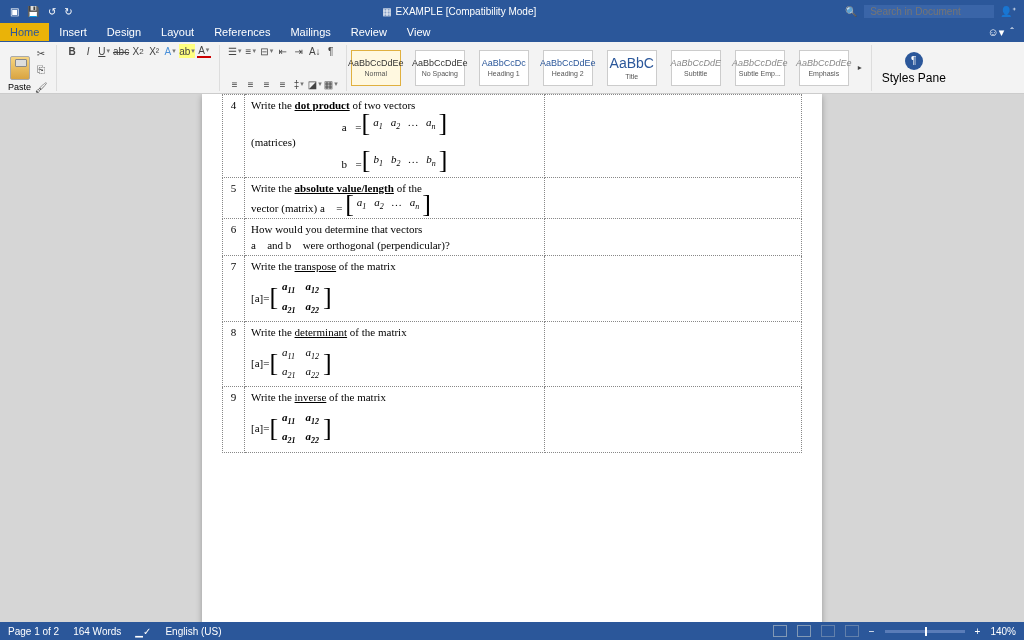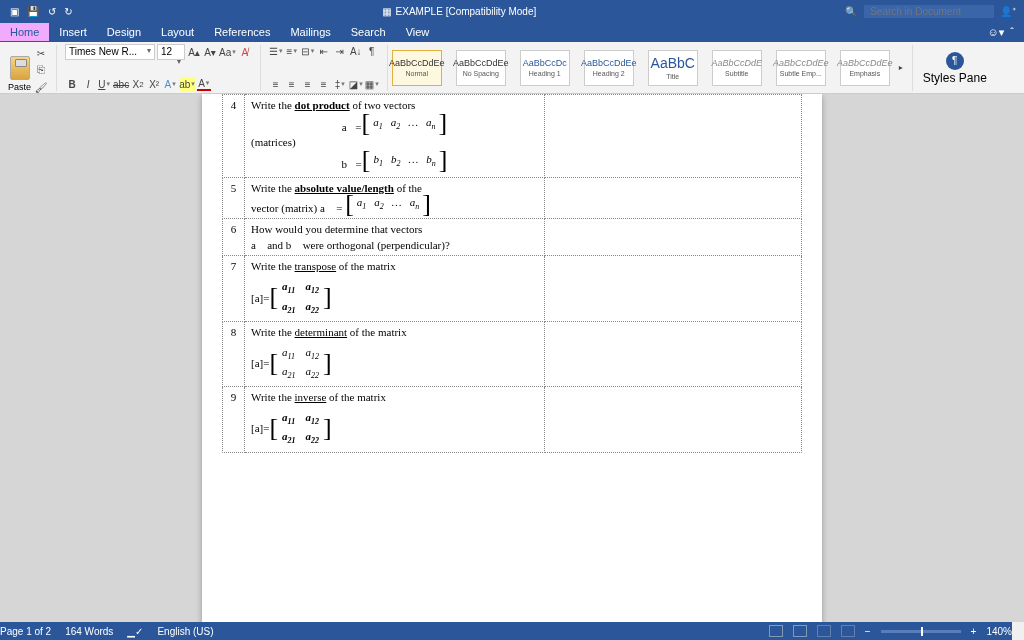--- a/index.html
+++ b/index.html
@@ -8,21 +8,21 @@
   
   .titlebar { background: #2b579a; color: #fff; height: 22px; display: flex; align-items: center; font-size: 10px; }
   .titlebar-left { display: flex; gap: 8px; padding-left: 10px; }
   .titlebar-center { flex: 1; text-align: center; display:flex; align-items:center; justify-content:center; gap:4px;}
   .titlebar-right { display: flex; align-items: center; gap: 6px; padding-right: 8px; }
   .search-box { background: #3a65a8; border: none; color: #ccc; font-size: 10px; padding: 1px 6px; width: 130px; }
   
   
   .tabs { background: #2b579a; color: #fff; height: 20px; display: flex; align-items: center; font-size: 11px; }
   .tab { padding: 3px 10px; cursor: pointer; }
-  .tab.active { background: #f0abfc; color: #2b579a; }
+  .tab.active { background: #eab308; color: #2b579a; }
   .tabs-right { margin-left: auto; padding-right: 10px; display:flex; gap:6px; align-items:center;}
   
   
   .ribbon { background: #f3f3f3; height: 52px; display: flex; align-items: center; border-bottom: 1px solid #ccc; font-size: 10px; padding: 2px 4px; gap:4px; }
   .rgroup { display: flex; flex-direction: column; align-items: center; padding: 0 4px; height: 100%; justify-content: space-between; }
   .rgroup-row { display:flex; align-items:center; gap:2px; }
   .ribbon-sep { width:1px; background:#ddd; height:46px; }
   .paste-icon { width:20px; height:24px; background:linear-gradient(#f7d580,#d9a441); border:1px solid #aaa; border-radius:2px; position:relative;}
   .paste-icon:after{content:"";position:absolute;top:2px;left:4px;width:10px;height:6px;background:#ddd;border:1px solid #888;border-radius:1px;}
   .font-select{border:1px solid #ccc;background:#fff;padding:1px 14px 1px 3px;font-size:10px;height:16px;position:relative;}
@@ -49,21 +49,21 @@
   .qcell{width:300px;}
   .acell{}
   .mrow{display:inline-flex;align-items:center;}
   .bracket{font-size:26px;font-family:serif;line-height:0.8;}
   .cells{display:inline-grid;grid-template-columns:repeat(4,auto);gap:2px 8px;font-style:italic;font-size:11px;padding:0 3px;}
   .cells2x2{display:inline-grid;grid-template-columns:repeat(2,auto);gap:4px 10px;font-style:italic;font-size:11px;padding:2px 4px;}
   sub{font-size:8px;}
   u{text-decoration:underline;}
   
   
-  .statusbar{position:absolute;bottom:0;left:0;right:12px;height:18px;background:#2b579a;color:#fff;font-size:10px;display:flex;align-items:center;padding:0 0;gap:14px;}
+  .statusbar{position:absolute;bottom:0;left:0;right:0;height:18px;background:#2b579a;color:#fff;font-size:10px;display:flex;align-items:center;padding:0 8px;gap:14px;}
   .statusbar .right{margin-left:auto;display:flex;align-items:center;gap:10px;}
   .zoom-slider{width:80px;height:3px;background:#5a7cb8;position:relative;}
   .zoom-slider:before{content:"";position:absolute;left:50%;top:-3px;width:2px;height:9px;background:#fff;}
   .vicon{width:14px;height:12px;border:1px solid #9ab;opacity:.8;}
 </style>
 </head>
 <body>
 
 <div class="titlebar">
   <div class="titlebar-left">
@@ -84,21 +84,21 @@
 </div>
 
 <div class="tabs">
   <div id="tabs-holder" style="display: flex;">
       <div class="tab active">Home</div>
       <div class="tab">Insert</div>
       <div class="tab">Design</div>
       <div class="tab">Layout</div>
       <div class="tab">References</div>
       <div class="tab">Mailings</div>
-      <div class="tab">Search</div>
+      <div class="tab">Review</div>
       <div class="tab">View</div>
     </div>
   <div class="tabs-right">
     <span>☺▾</span>
     <span>ˆ</span>
   </div>
 </div>
 
 <div class="ribbon">
   <div class="rgroup">
@@ -109,28 +109,20 @@
       </div>
       <div style="display:flex;flex-direction:column;gap:3px;margin-top:2px;">
         <span class="sm-btn">✂</span>
         <span class="sm-btn">⎘</span>
         <span class="sm-btn">🖌</span>
       </div>
     </div>
   </div>
   <div class="ribbon-sep"></div>
   <div class="rgroup" style="align-items:flex-start;">
-    <div class="rgroup-row">
-      <div class="font-select" style="width:90px;"><span>Times New R...</span></div>
-      <div class="font-select" style="width:28px;"><span>12</span></div>
-      <span class="sm-btn">A▴</span>
-      <span class="sm-btn">A▾</span>
-      <span class="sm-btn drop">Aa</span>
-      <span class="sm-btn" style="color:#c0504d;">A̸</span>
-    </div>
     <div class="rgroup-row">
       <span class="sm-btn">
           <b>B</b>
         </span>
       <span class="sm-btn">
           <i>I</i>
         </span>
       <span class="sm-btn drop">
           <u>U</u>
         </span>

